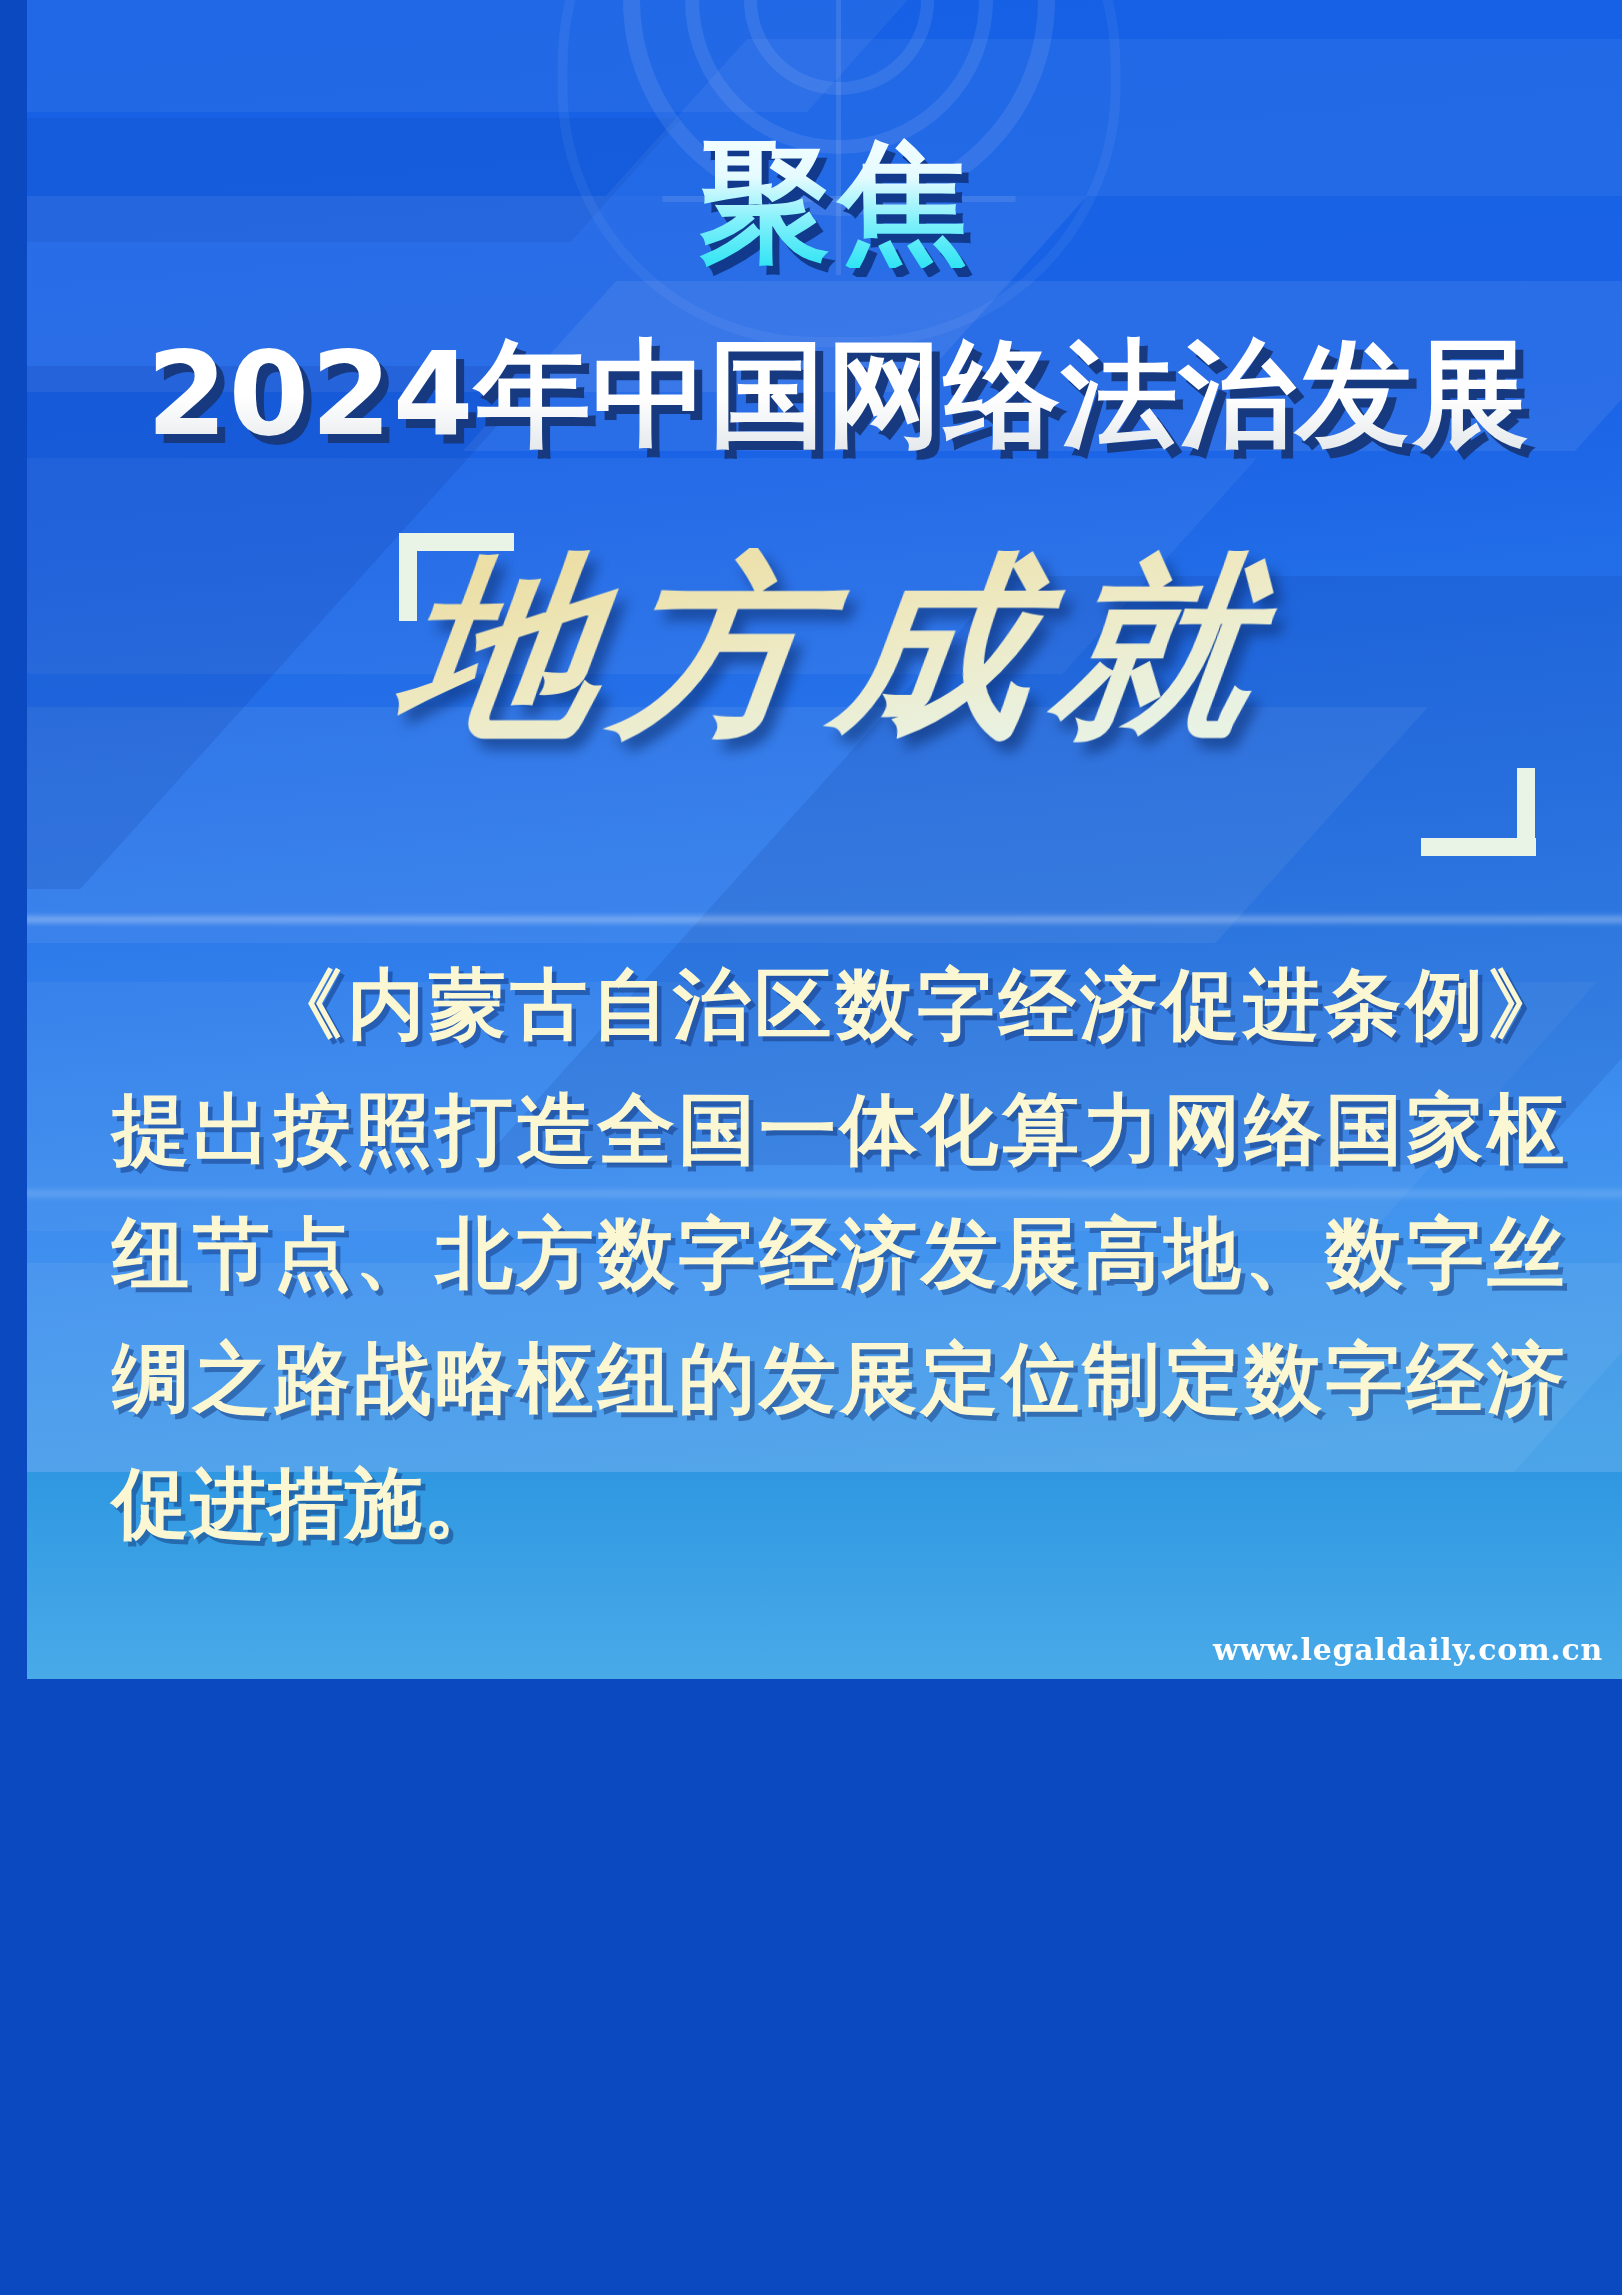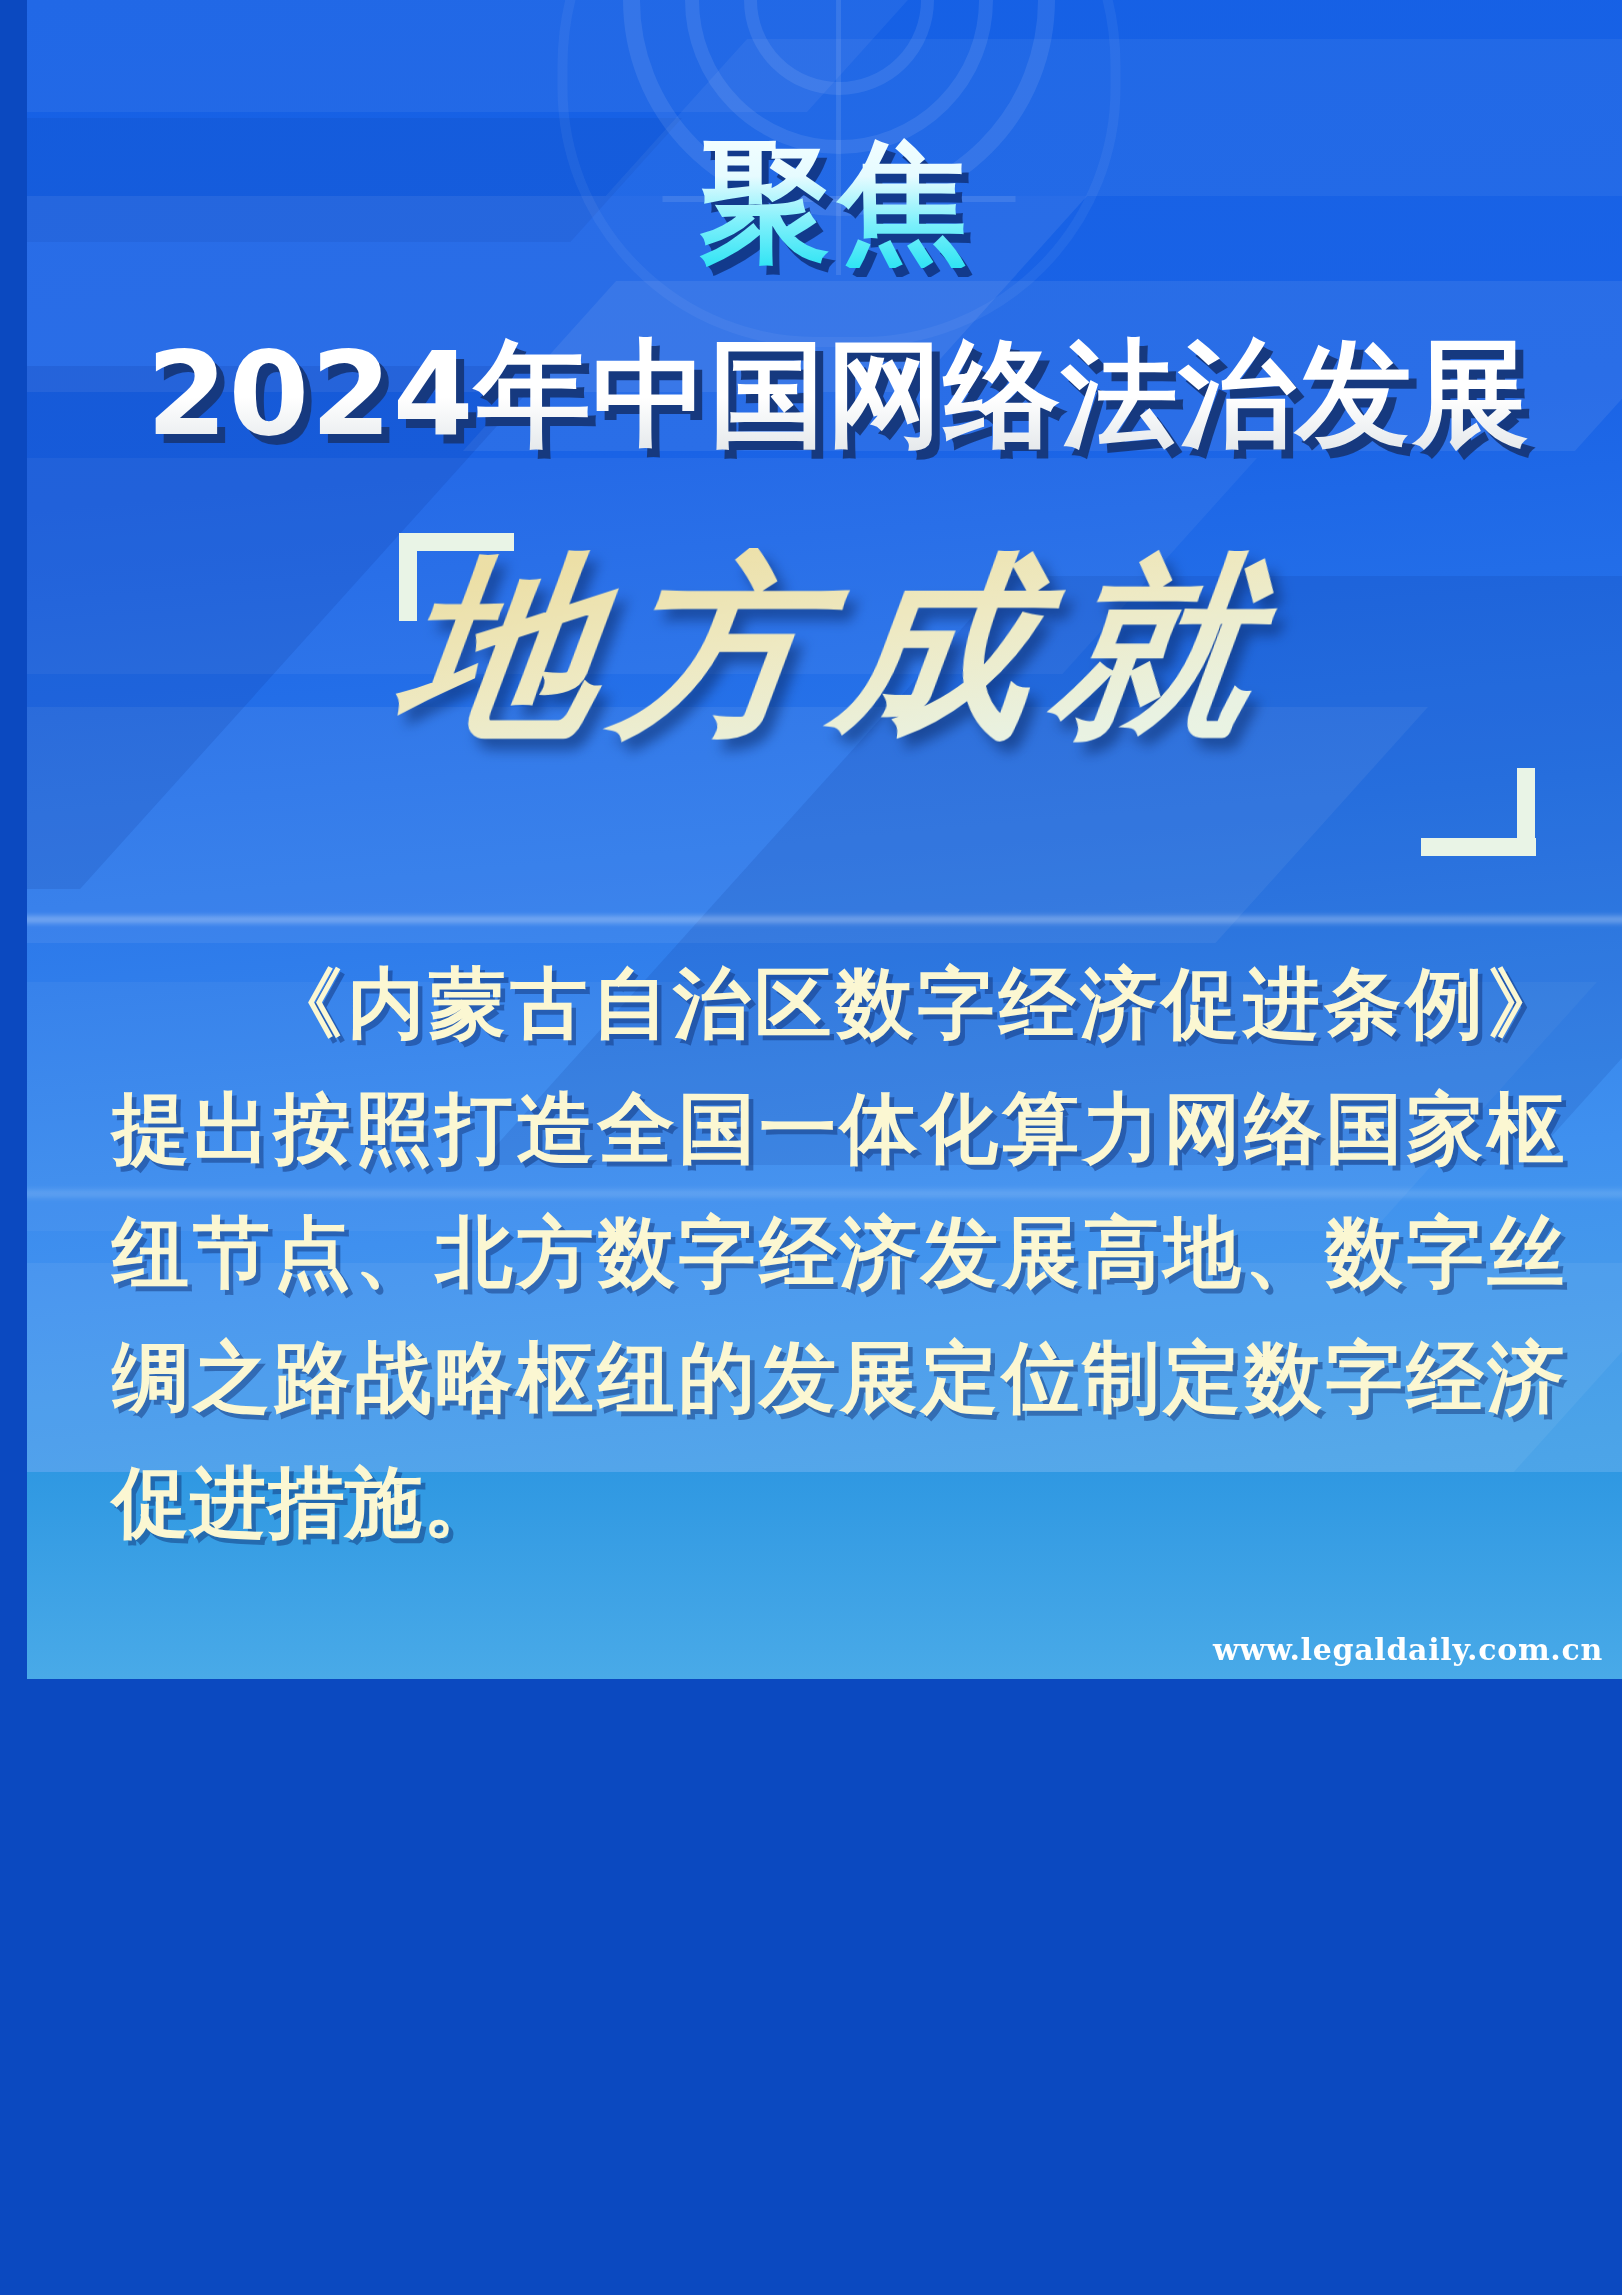--- a/index.html
+++ b/index.html
@@ -171,21 +171,21 @@
     -webkit-background-clip:text;background-clip:text;
     color:transparent;-webkit-text-fill-color:transparent;
     filter:drop-shadow(10.5px 11.8px 6.5px rgba(10,40,100,.55));
     transform:skewX(-7deg);
     white-space:nowrap;
   }
 
   
   .body-copy{
     position:absolute;left:85px;right:85px;top:942px;
-    font-family:Liberation Serif, serif;
+    font-family:Liberation Sans, sans-serif;
     font-size:77px;line-height:1.62;
     font-weight:700;
     color:#fbf7d2;
     text-align:justify;
     text-indent:2em;
     text-shadow:4.6px 5.2px 0 rgba(13,45,110,.45);
     letter-spacing:0.7px;
   }
 
   

